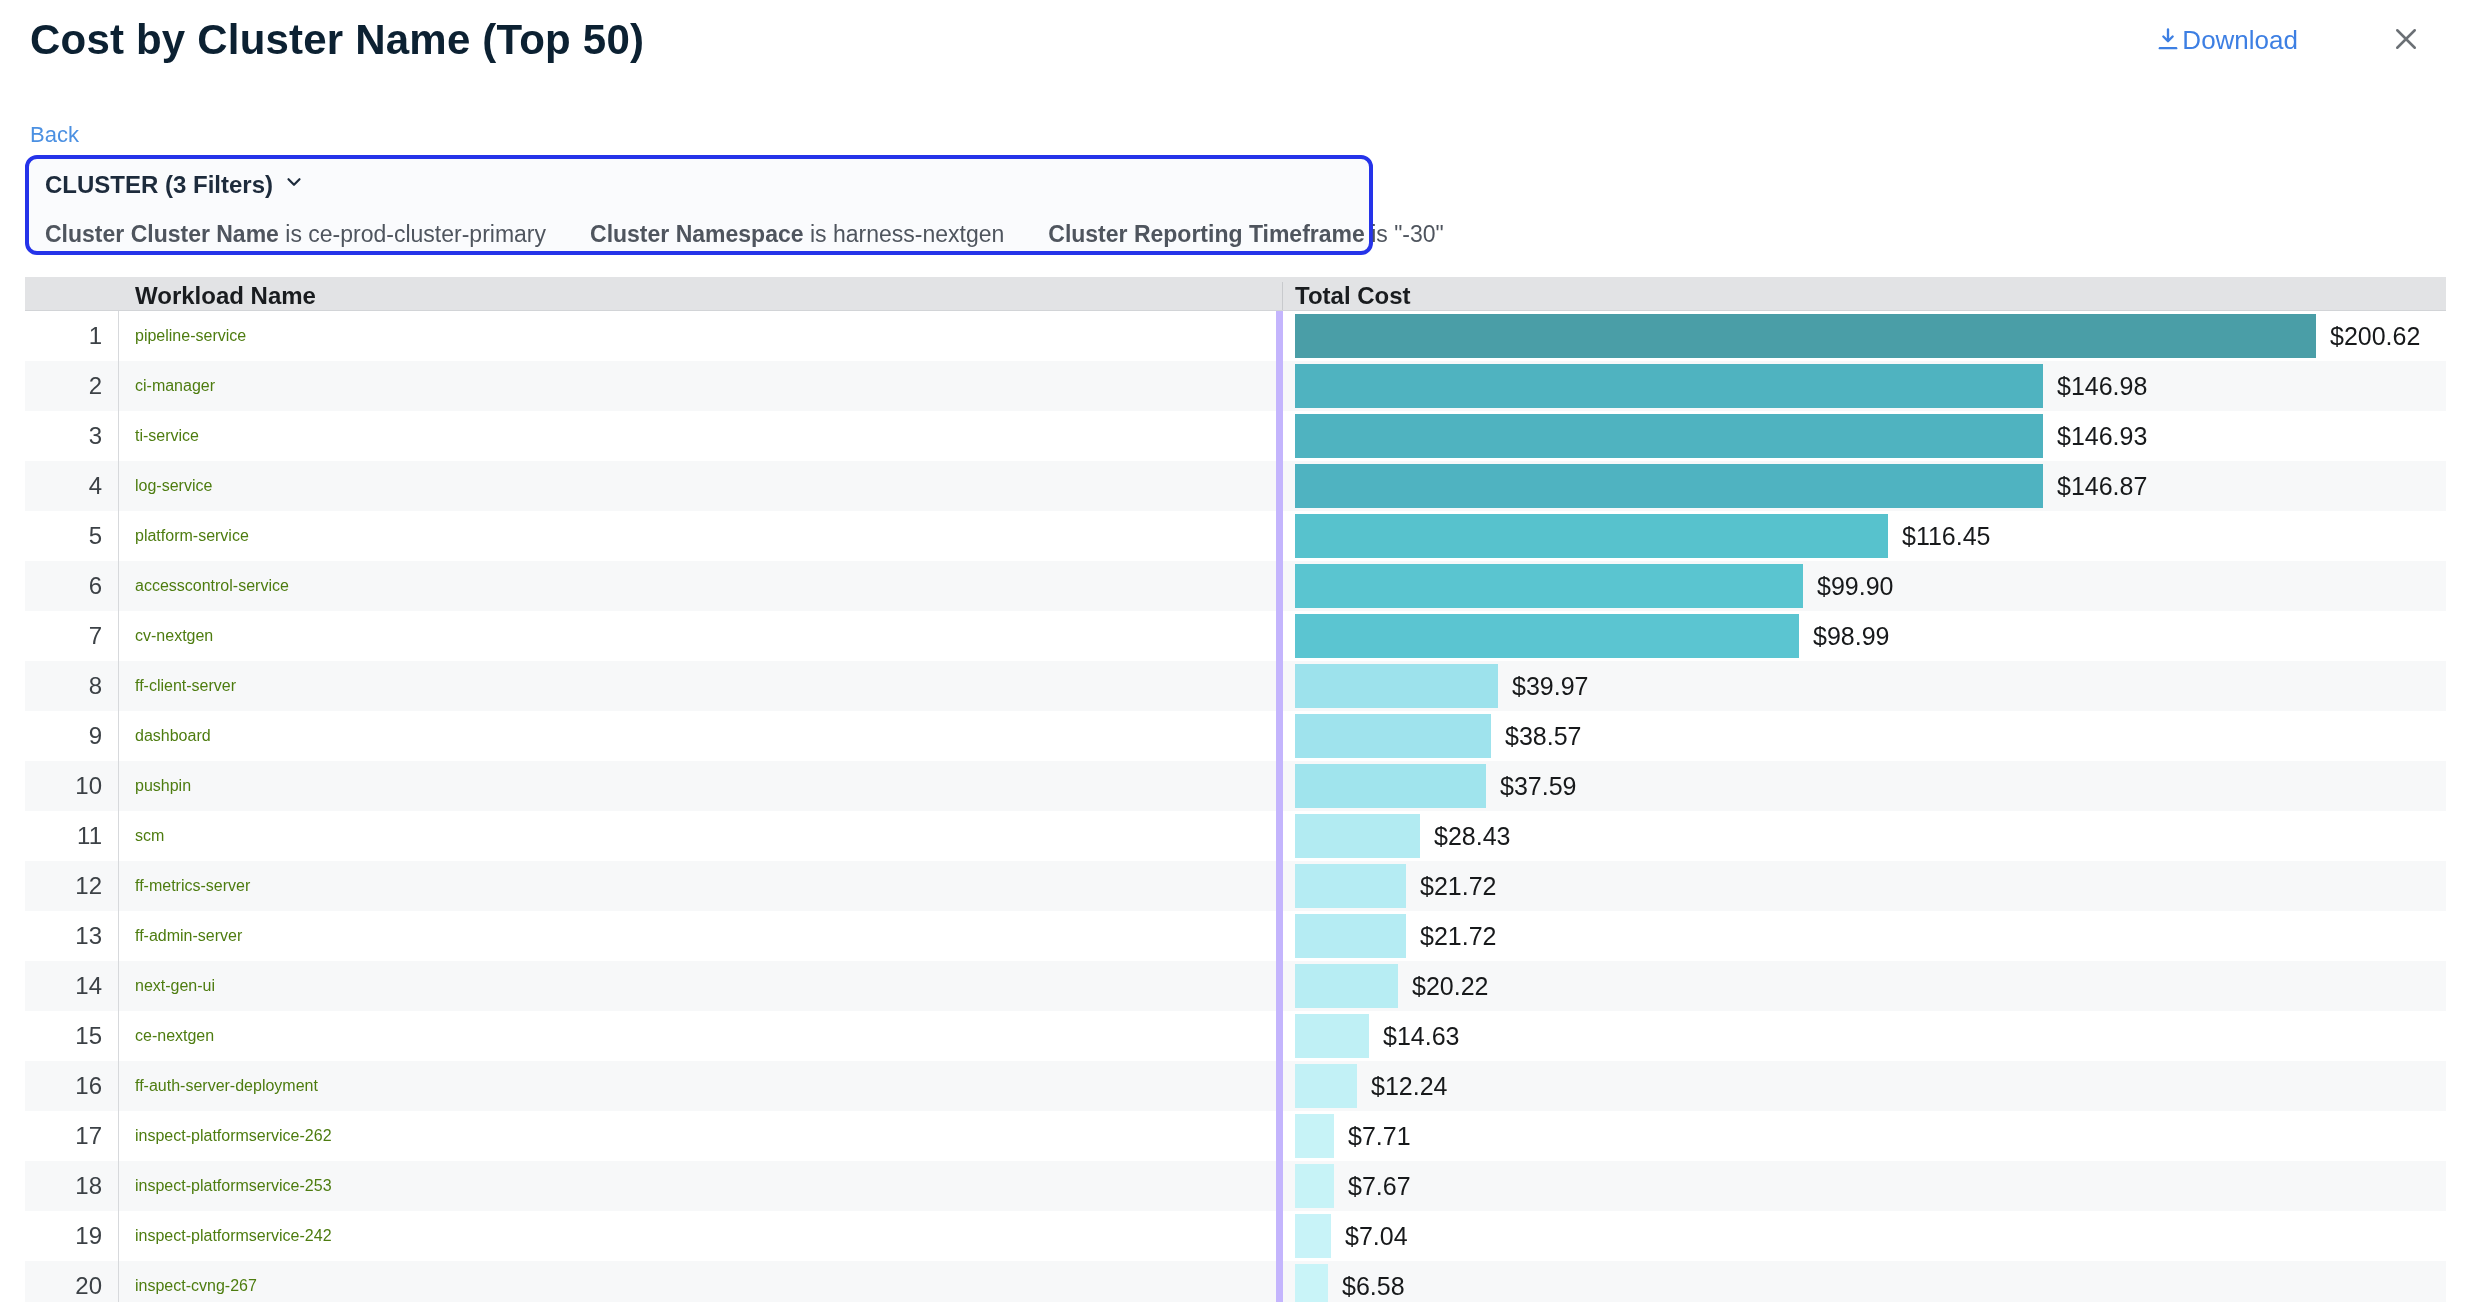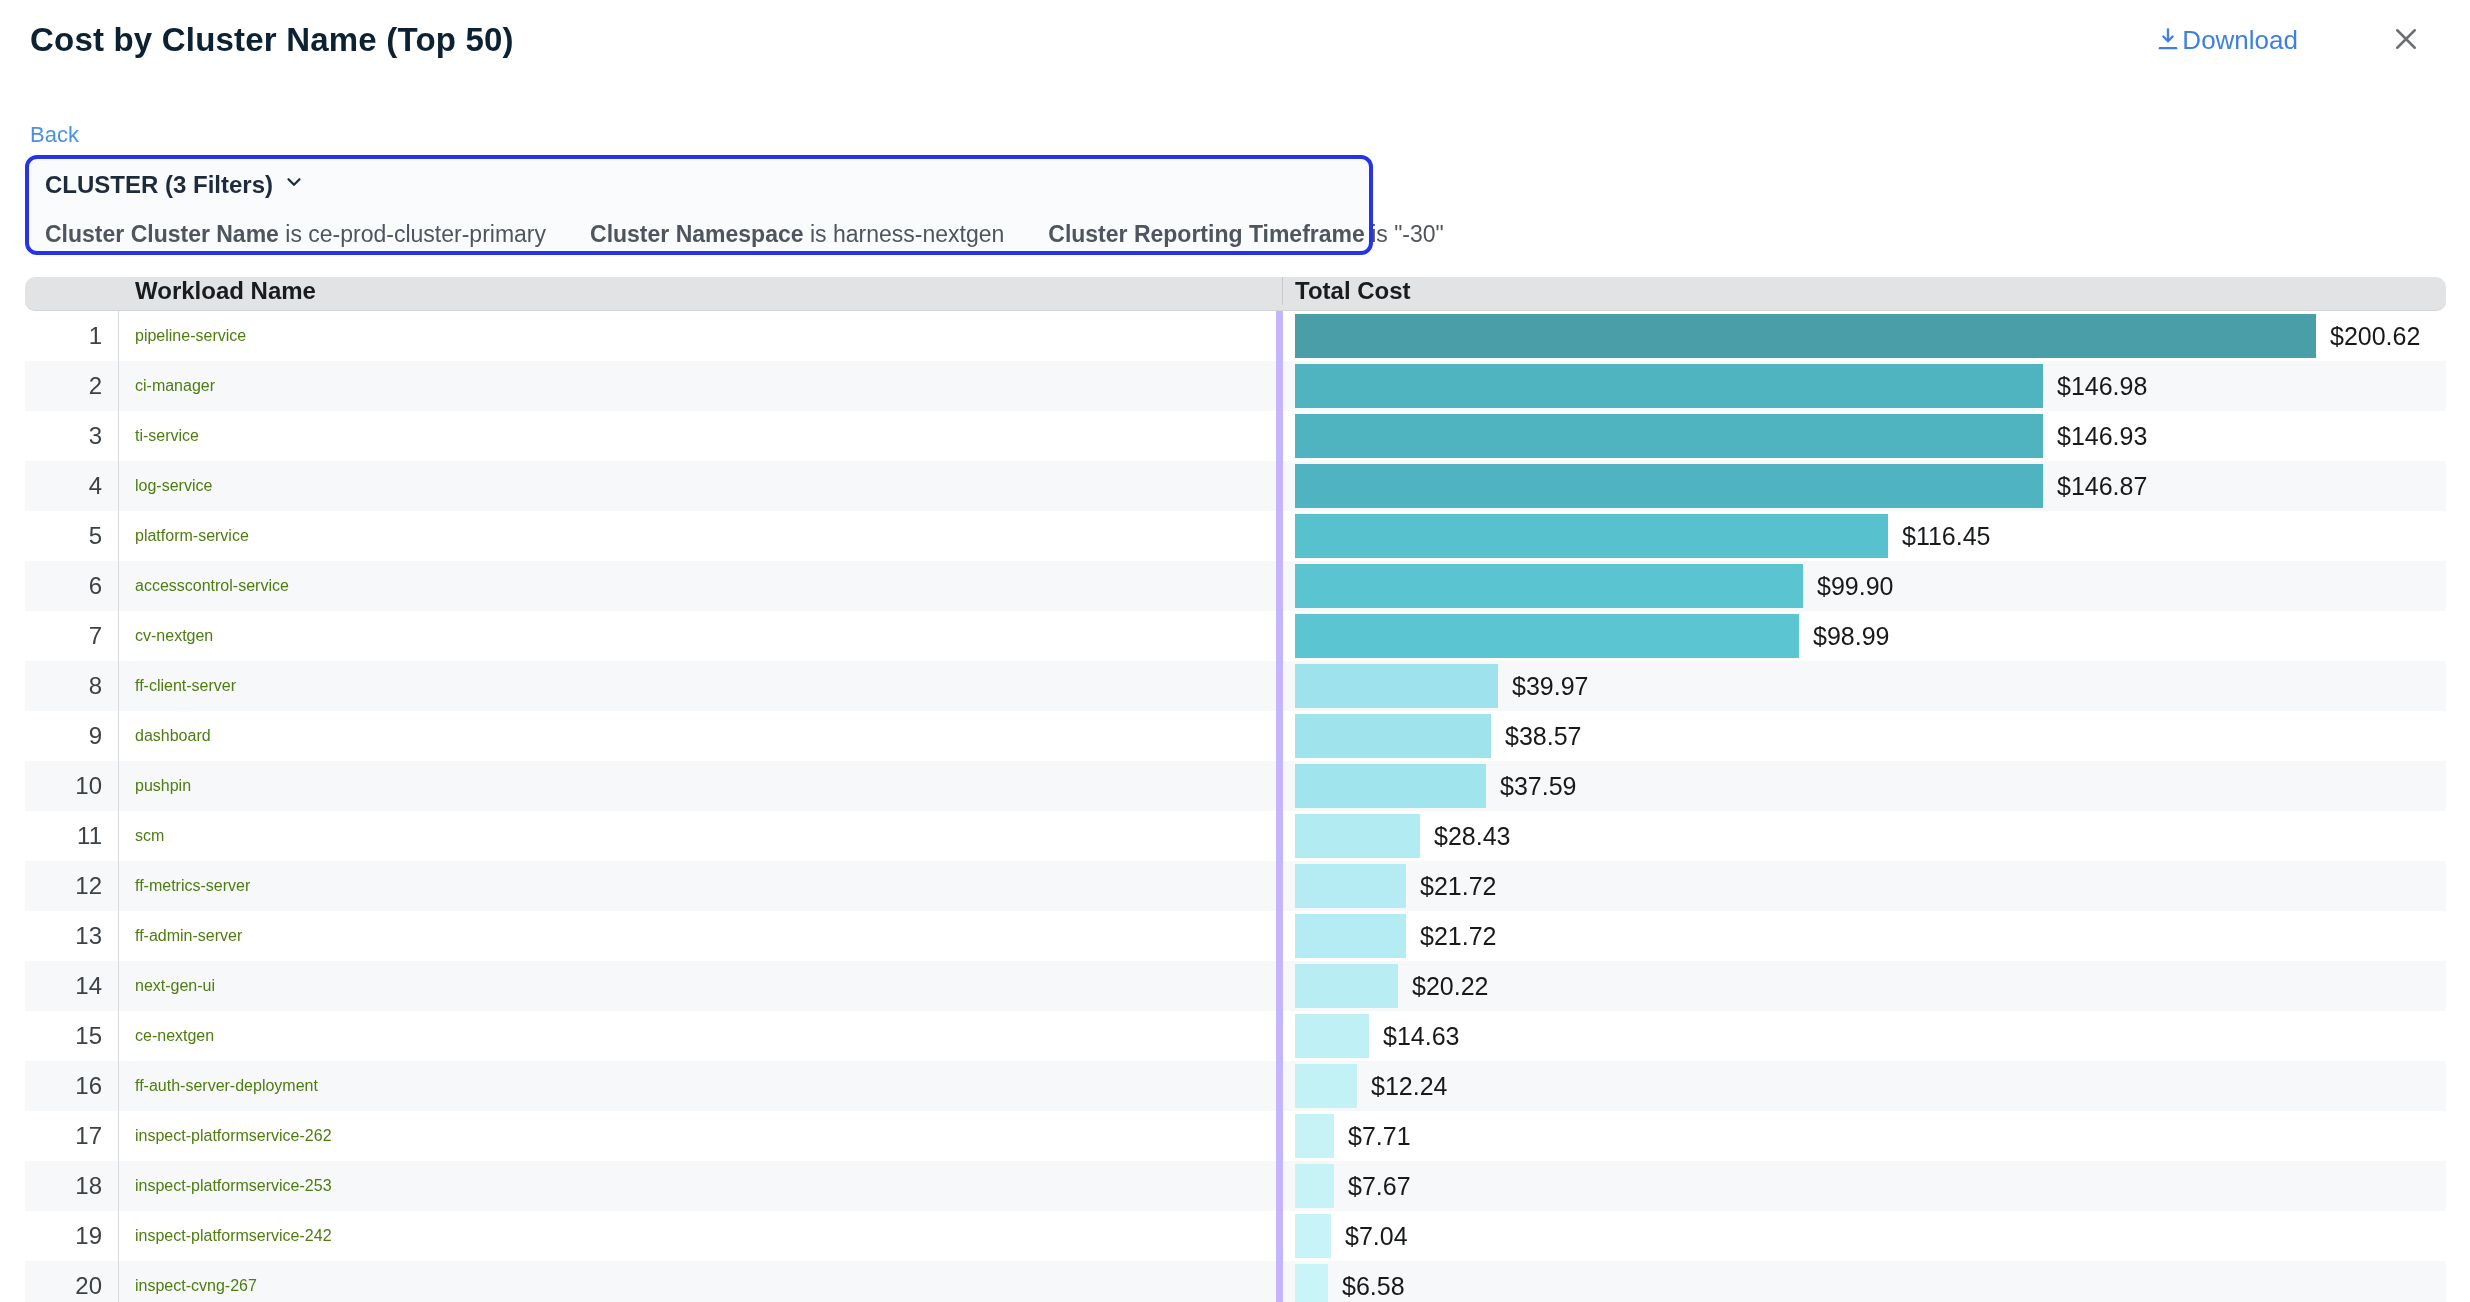--- a/index.html
+++ b/index.html
@@ -13,21 +13,21 @@
   }
   .page { position: absolute; inset: 0; }
 
   
   .top-bar {
     position: absolute; top: 0; left: 0; right: 0; height: 80px;
     display: flex; align-items: center;
     padding: 0 44px 0 30px;
   }
   .page-title {
-    font-size: 33px; font-weight: 700; color: #0c2132; letter-spacing: 0.2px;
+    font-size: 42px; font-weight: 700; color: #0c2132; letter-spacing: 0.2px;
   }
   .top-spacer { flex: 1; }
   .download-btn {
     display: flex; align-items: center; gap: 0;
     color: #3d7fe3; font-size: 26px; font-weight: 500;
     cursor: pointer; background: none; border: none;
     font-family: inherit;
   }
   .download-btn svg { display: block; }
   .close-btn {
@@ -65,25 +65,25 @@
   .criterion .crit-field { font-weight: 700; }
   .criterion .crit-rest { font-weight: 400; }
 
   
   .cost-table {
     position: absolute; left: 25px; top: 277px;
     width: 2421px; height: 1025px;
     overflow: hidden;
   }
   .t-header {
-    display: flex; align-items: flex-start;
+    display: flex; align-items: flex-end;
     height: 34px;
     background: #e2e3e5;
     border-bottom: 1px solid #d2d4d7;
-    font-size: 24px; font-weight: 700; color: #191c1f; border-radius: 10px;
+    font-size: 24px; font-weight: 700; color: #191c1f;
   }
   .t-row {
     display: flex; align-items: stretch;
     height: 50px;
     background: #ffffff;
   }
   .t-row.striped { background: #f7f8f9; }
 
   .col-rank {
     width: 94px; flex: none;

